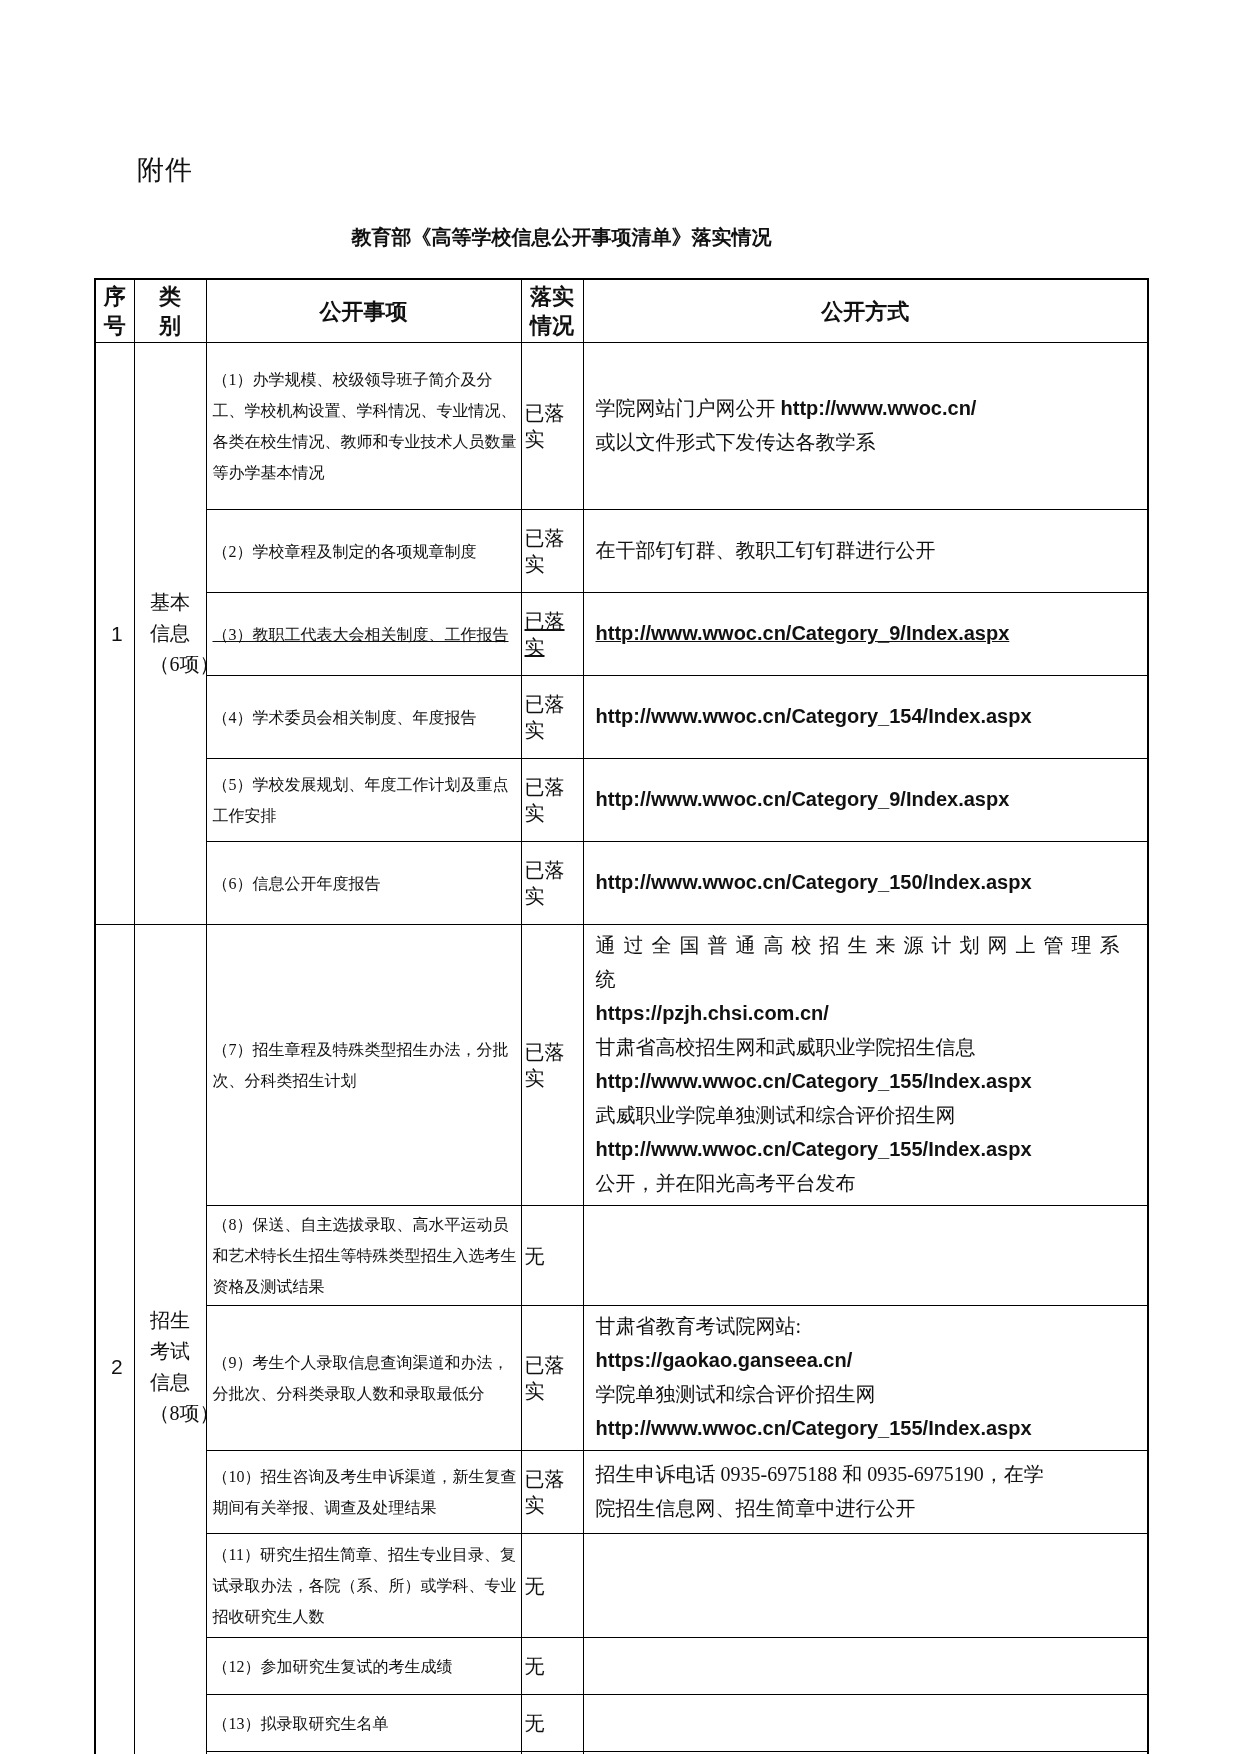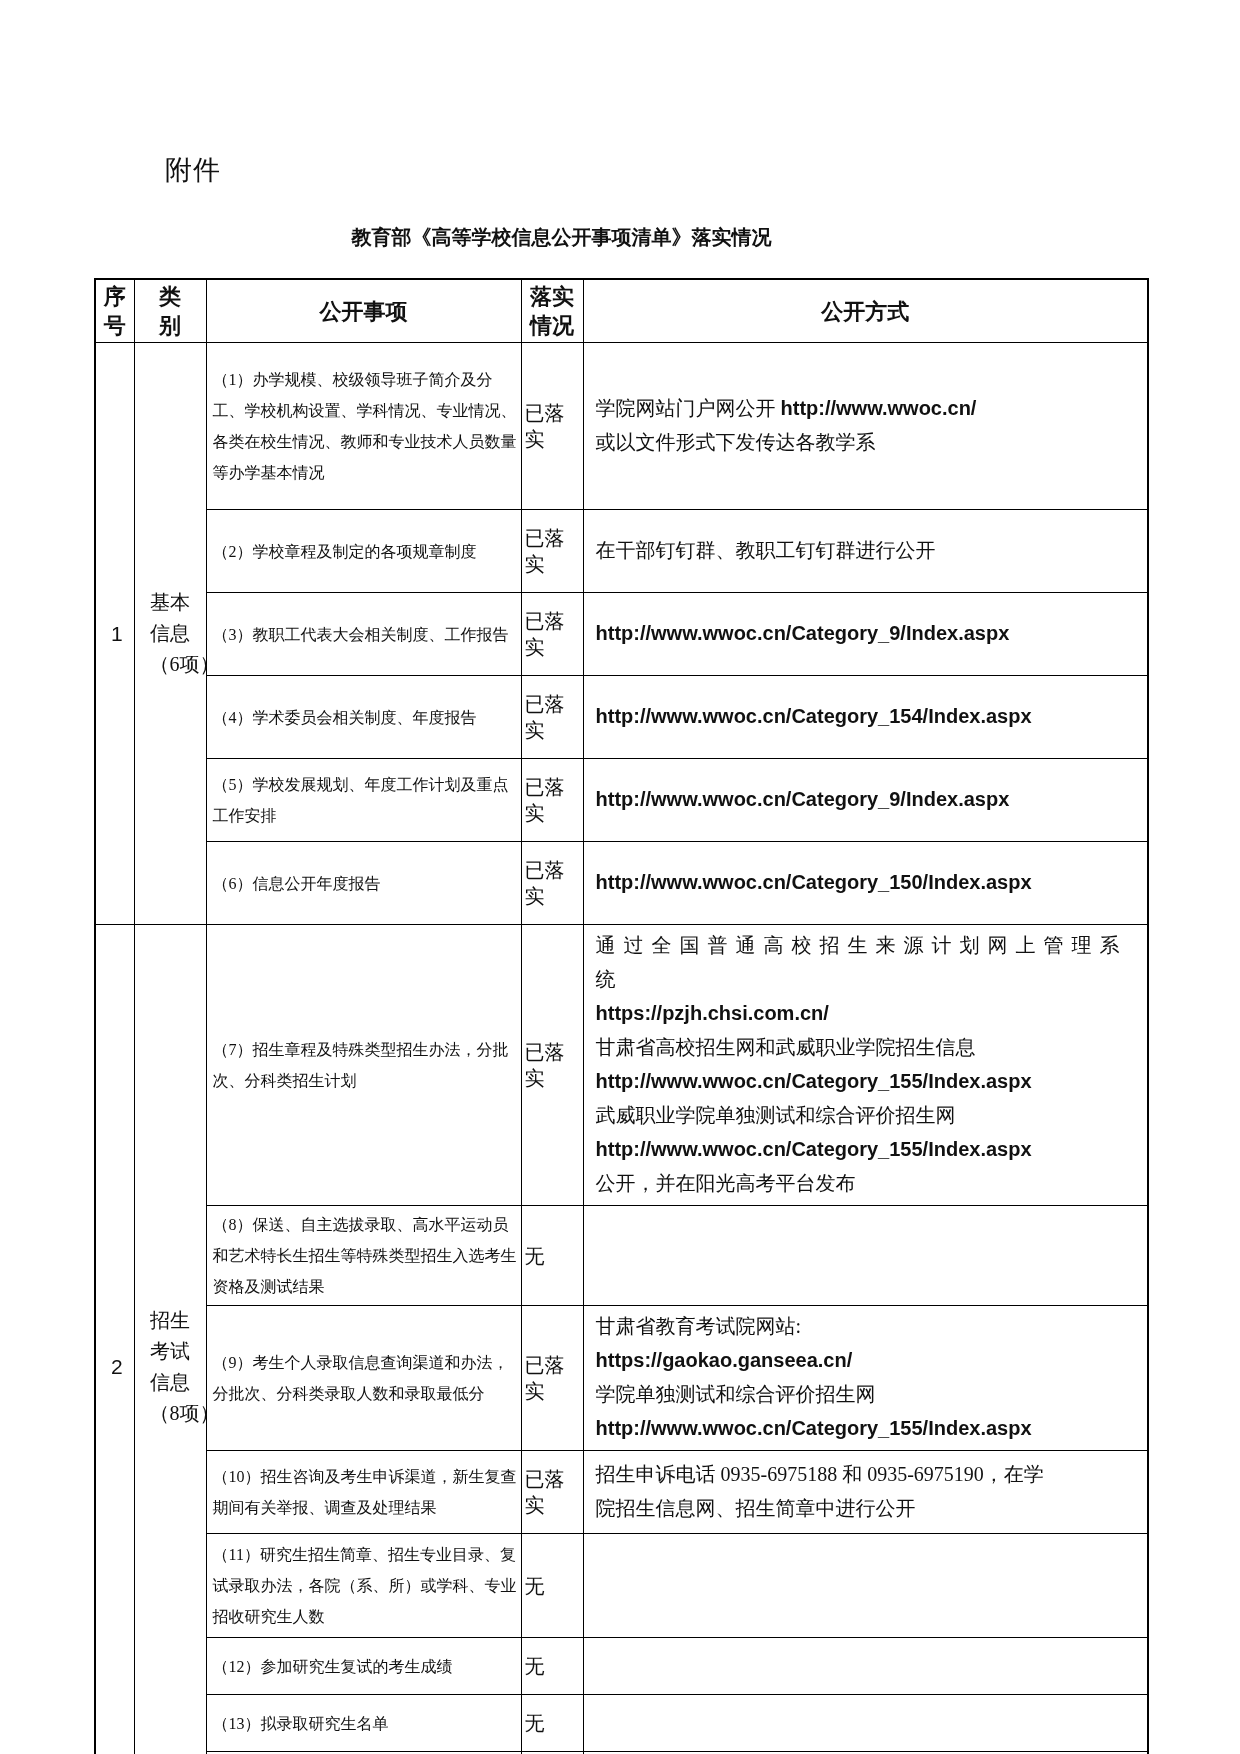--- a/index.html
+++ b/index.html
@@ -16,21 +16,20 @@
     overflow: hidden;
   }
   .attachment {
     position: absolute;
     left: 137px;
     top: 152px;
     font-size: 27px;
     font-family: "DejaVu Sans", "Liberation Sans", sans-serif;
     font-weight: 500;
     letter-spacing: 1px;
-    margin-left: 28px;
   }
   .doc-title {
     position: absolute;
     left: 94px;
     top: 224px;
     width: 935px;
     text-align: center;
     font-size: 20px;
     font-weight: 700;
     font-family: "DejaVu Sans", "Liberation Sans", sans-serif;
@@ -58,21 +57,21 @@
     font-size: 22px;
     font-weight: 700;
     font-family: "DejaVu Sans", "Liberation Sans", sans-serif;
     text-align: center;
     line-height: 29px;
     padding: 2px 0;
   }
   tr.hr  { height: 63px; }
   tr.r1  { height: 167px; }
   tr.r2  { height: 34px; }
-  tr.r3  { height: 65px; }
+  tr.r3  { height: 65px; text-decoration: underline; }
   tr.r4  { height: 61px; }
   tr.r5  { height: 65px; margin-top: 44px; }
   tr.r6  { height: 42px; }
   tr.r7  { height: 223px; }
   tr.r8  { height: 94px; }
   tr.r9  { height: 133px; }
   tr.r10 { height: 73px; }
   tr.r11 { height: 104px; }
   tr.r12 { height: 45px; }
   tr.r13 { height: 46px; }

